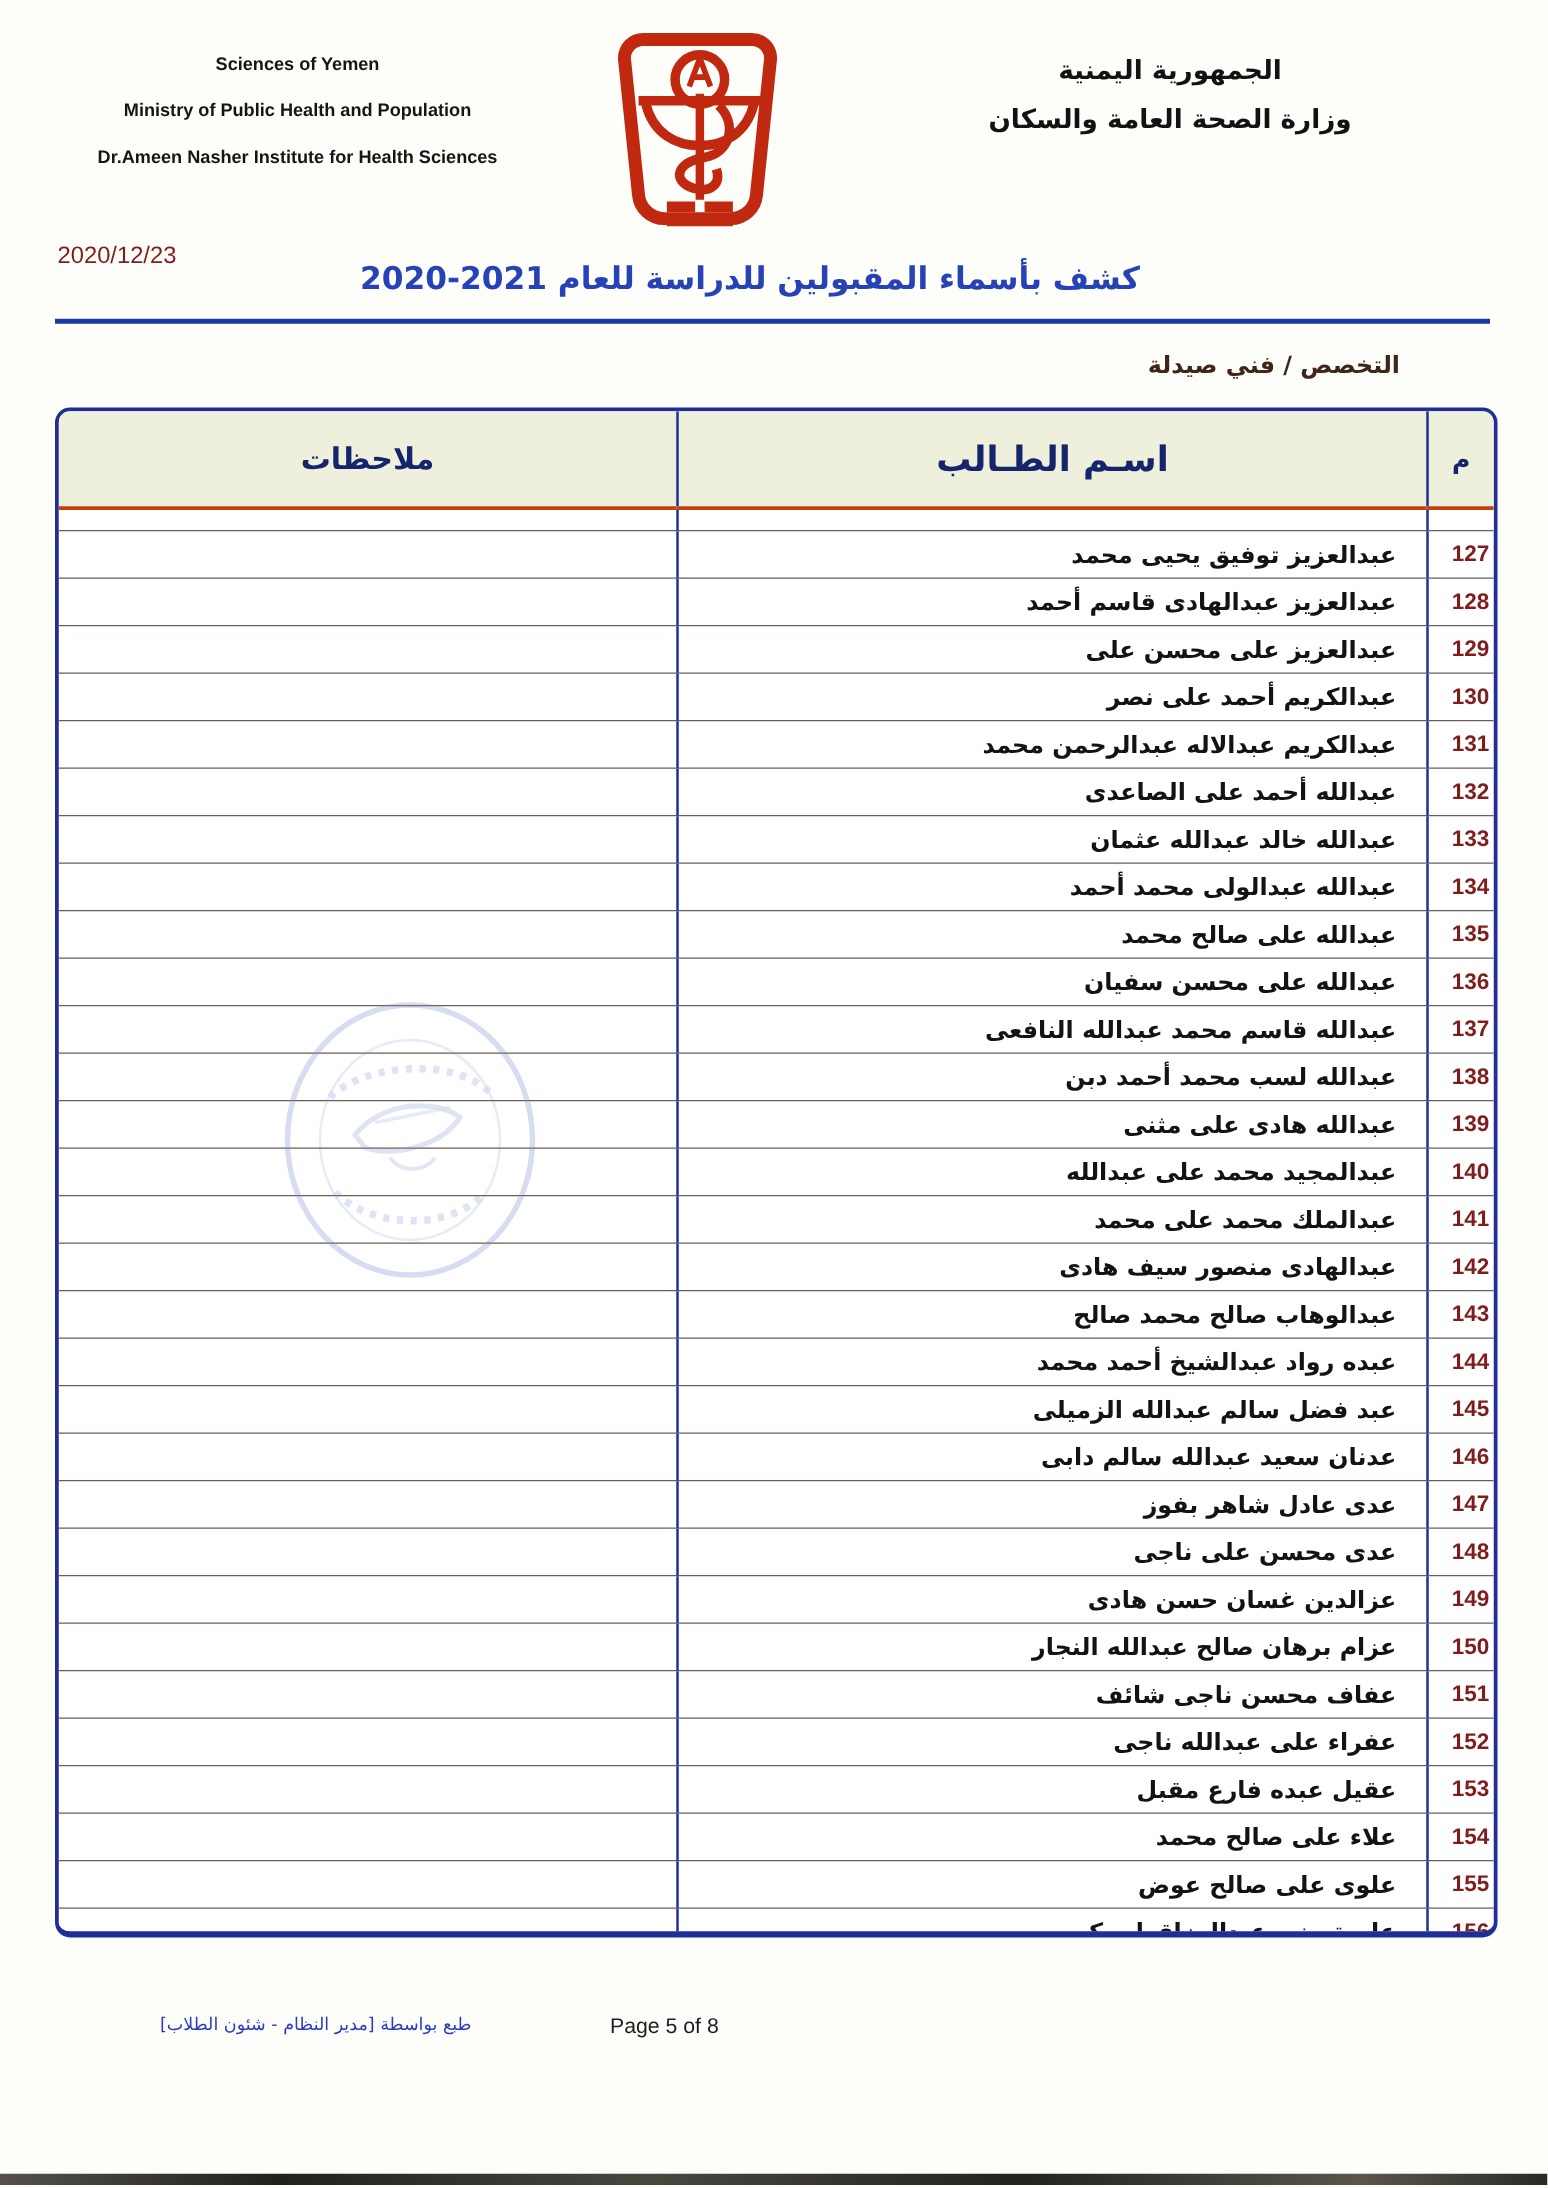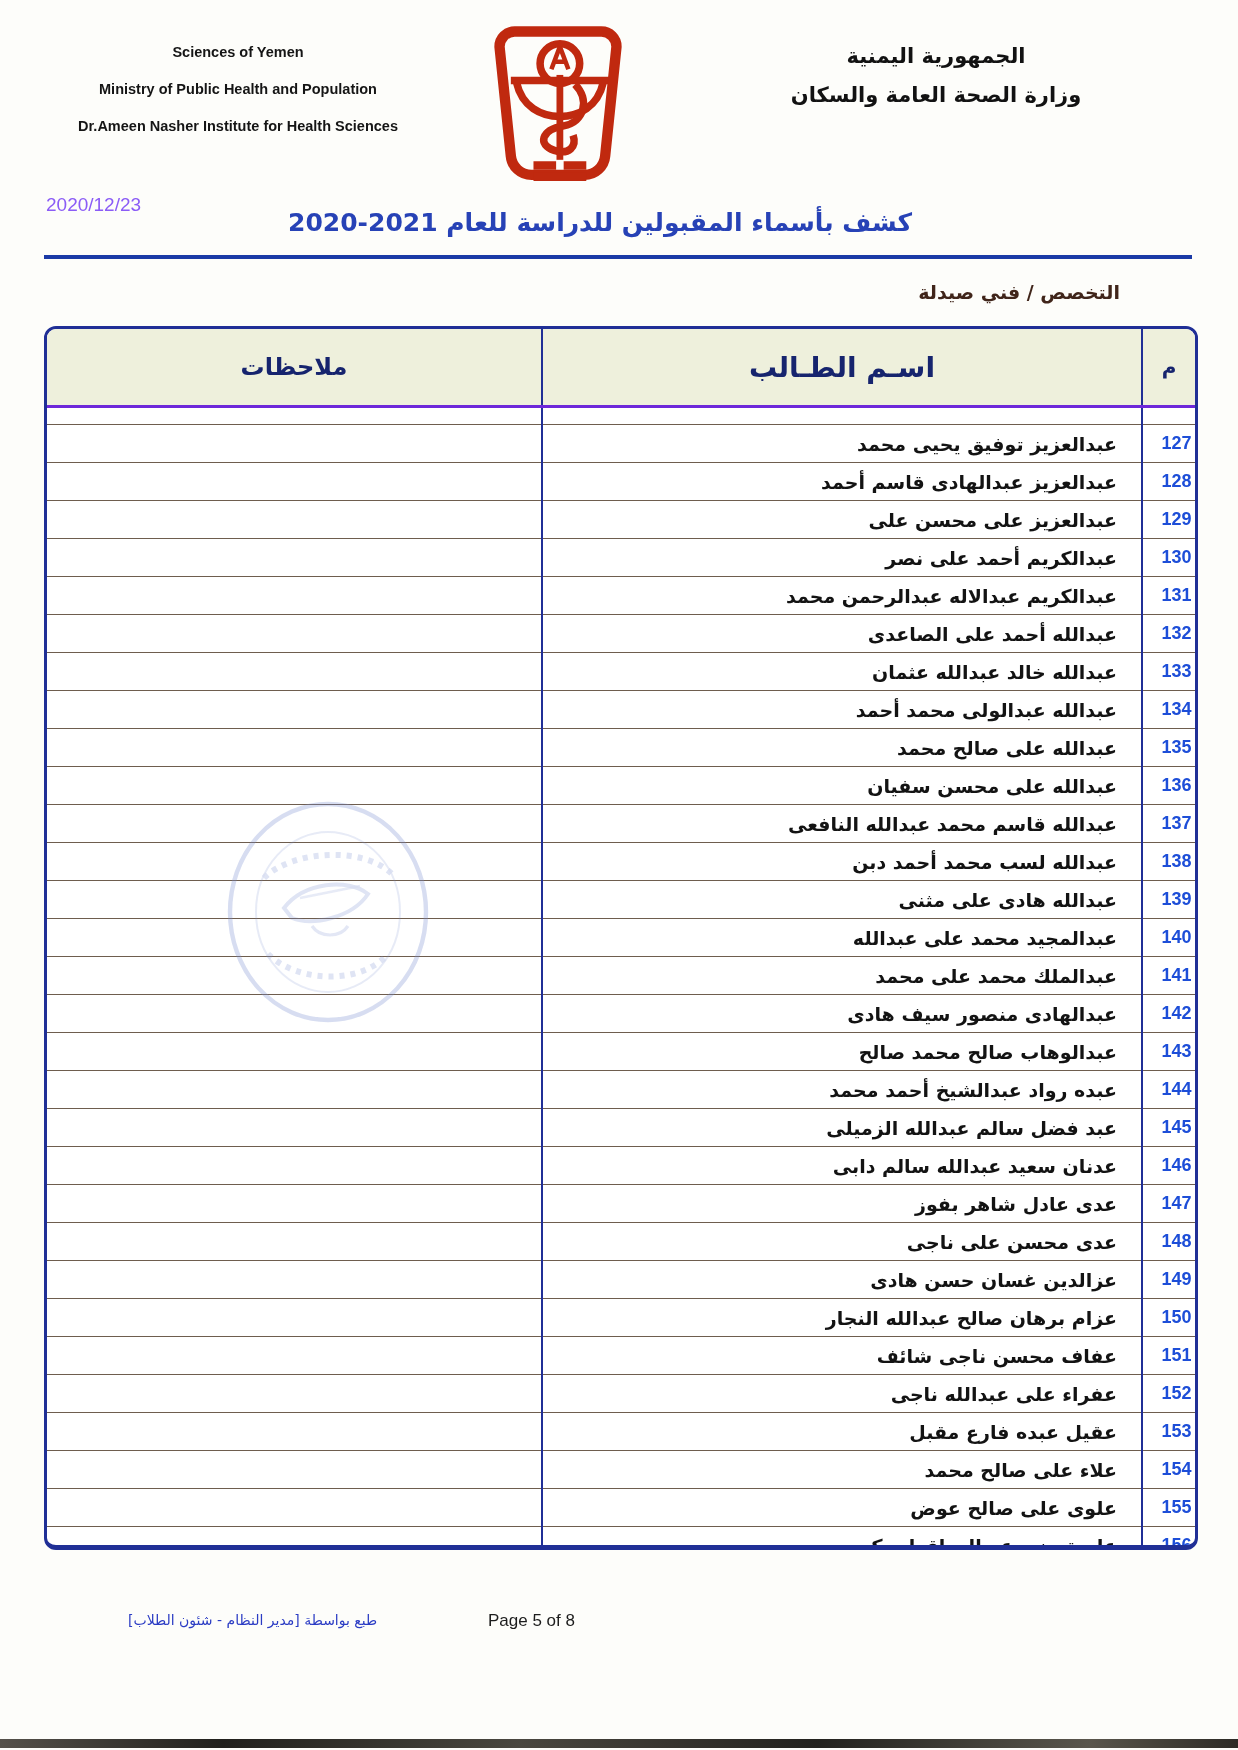--- a/index.html
+++ b/index.html
@@ -9,39 +9,39 @@
     font-family:"DejaVu Sans",sans-serif;color:#1b1b1b;
   }
   
   .hdr-en{position:absolute;left:52px;top:44px;width:372px;text-align:center;
     font-family:"Liberation Sans",sans-serif;font-weight:bold;font-size:14.5px;color:#151515;}
   .hdr-en div{margin-bottom:21px;}
   .hdr-ar{position:absolute;right:132px;top:44px;width:340px;text-align:center;direction:rtl;
     font-weight:bold;font-size:21px;color:#121212;}
   .hdr-ar div{margin-bottom:15px;text-align:center;}
   .logo{position:absolute;left:463px;top:24px;width:190px;height:166px;}
-  .date{position:absolute;left:46px;top:194px;font-size:19px;font-family:"Liberation Sans",sans-serif;color:#8b5cf6;}
+  .date{position:absolute;left:46px;top:194px;font-size:19px;font-family:"Liberation Sans",sans-serif;color:#7f1d1d;}
   .title{position:absolute;left:0;top:208px;width:1200px;text-align:center;direction:rtl;
     font-weight:bold;font-size:25px;color:#2742b6;}
   .rule{position:absolute;left:44px;top:255px;width:1148px;height:4px;background:#1b3aa6;}
   .subtitle{position:absolute;right:118px;top:281px;direction:rtl;font-weight:bold;font-size:19px;color:#40251a;margin-left:45px;}
   
   .table-box{position:absolute;left:44px;top:326px;width:1148px;height:1216px;
     border:3px solid #202f96;border-bottom-width:5px;border-radius:12px;background:#fff;overflow:hidden;}
   table{border-collapse:collapse;width:100%;table-layout:fixed;direction:rtl;}
   col.c-num{width:53px;} col.c-name{width:600px;} col.c-notes{width:495px;}
-  th{background:#eef0dc;border-bottom:3px solid #6d28d9;color:#16246e;
+  th{background:#eef0dc;border-bottom:3px solid #c2410c;color:#16246e;
      font-weight:bold;height:74px;vertical-align:middle;}
   th.h-num{font-size:20px;border-left:2px solid #202f96;}
   th.h-name{font-size:28px;border-left:2px solid #202f96;letter-spacing:1px;}
   th.h-notes{font-size:24px;}
   tr.gap td{height:14px;border-bottom:1px solid #6e5d4e;background:#fff;}
   td{height:35px;border-bottom:1px solid #6e5d4e;vertical-align:middle;background:transparent;}
   td.num{border-left:2px solid #202f96;text-align:center;
-    font-family:"Liberation Sans",sans-serif;font-weight:bold;font-size:18px;color:#1d4ed8;padding-left:16px;}
+    font-family:"Liberation Sans",sans-serif;font-weight:bold;font-size:18px;color:#7f1d1d;padding-left:16px;}
   td.name{border-left:2px solid #202f96;text-align:right;padding-right:24px;
     font-weight:bold;font-size:19px;color:#131313;white-space:nowrap;overflow:hidden;}
   td.notes{}
   
   .stamp{position:absolute;left:224px;top:798px;width:208px;height:230px;opacity:.55;pointer-events:none;}
   
   .printed{position:absolute;left:128px;top:1612px;width:270px;direction:rtl;text-align:left;
     font-size:14px;color:#2b3cc4;}
   .pagenum{position:absolute;left:488px;top:1611px;width:200px;
     font-family:"Liberation Sans",sans-serif;font-size:17px;color:#1d1d1d;}

